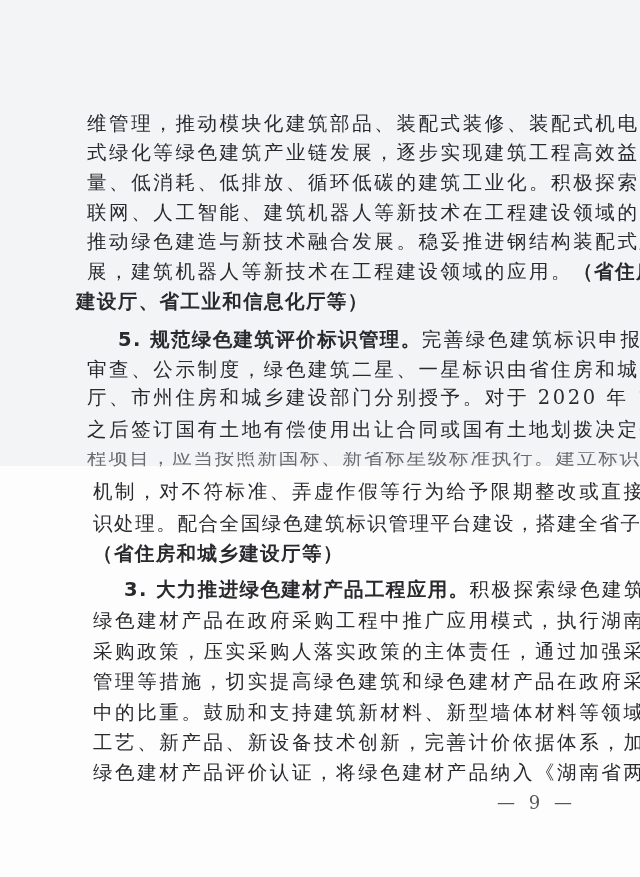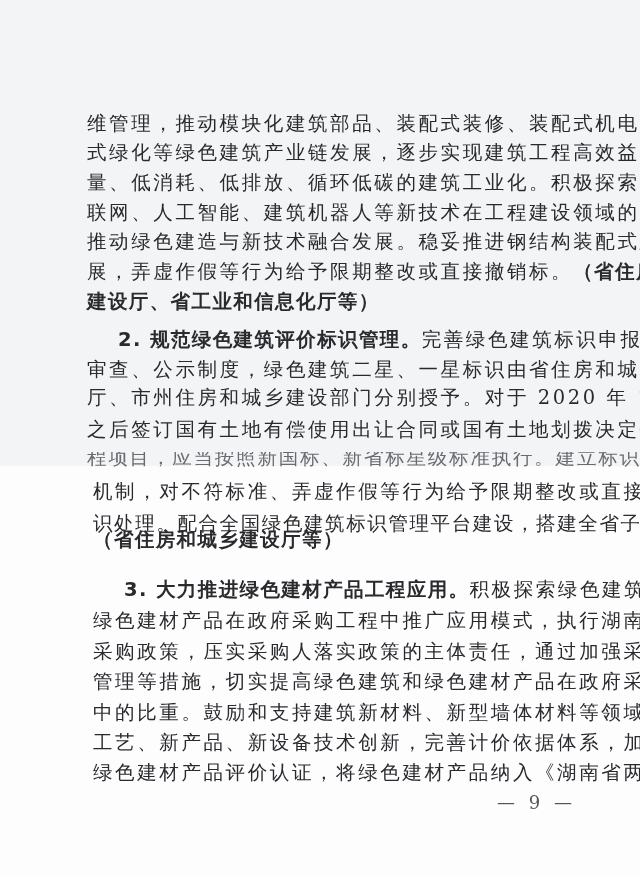--- a/index.html
+++ b/index.html
@@ -34,39 +34,39 @@
 <div class="top-scan"></div>
 <div class="bottom-scan"></div>
 
 <div>
   <div class="line" style="left:87px; top:112px;">维管理，推动模块化建筑部品、装配式装修、装配式机电、装配</div>
   <div class="line" style="left:87px; top:141px;">式绿化等绿色建筑产业链发展，逐步实现建筑工程高效益、高质</div>
   <div class="line" style="left:87px; top:171px;">量、低消耗、低排放、循环低碳的建筑工业化。积极探索 5G、物</div>
   <div class="line" style="left:87px; top:201px;">联网、人工智能、建筑机器人等新技术在工程建设领域的应用，</div>
   <div class="line" style="left:87px; top:230px;">推动绿色建造与新技术融合发展。稳妥推进钢结构装配式建筑发</div>
   <div class="line" style="left:87px; top:260px;">
-    <span>展，弄虚作假等行为给予限期整改或直接撤销标。</span><span class="bold">（省住房和城乡</span>
+    <span>展，建筑机器人等新技术在工程建设领域的应用。</span><span class="bold">（省住房和城乡</span>
   </div>
-  <div class="line bold" style="left:87px; top:290px;">建设厅、省工业和信息化厅等）</div>
+  <div class="line bold" style="left:76px; top:290px;">建设厅、省工业和信息化厅等）</div>
 
   <div class="line" style="left:118px; top:328px;">
-    <span class="bold">2. 规范绿色建筑评价标识管理。</span><span>完善绿色建筑标识申报、</span>
+    <span class="bold">5. 规范绿色建筑评价标识管理。</span><span>完善绿色建筑标识申报、</span>
   </div>
   <div class="line" style="left:87px; top:358px;">审查、公示制度，绿色建筑二星、一星标识由省住房和城乡建设</div>
   <div class="line" style="left:87px; top:386px;">厅、市州住房和城乡建设部门分别授予。对于 2020 年 12 月 1 日</div>
   <div class="line" style="left:87px; top:418px;">之后签订国有土地有偿使用出让合同或国有土地划拨决定书的工</div>
   <div class="line torn" style="left:87px; top:452px; height:14px; overflow:hidden;">
     <span style="position:relative; top:-6px;">程项目，应当按照新国标、新省标星级标准执行。建立标识撤销</span>
   </div>
   <div class="line torn" style="left:87px; top:466px; height:10px; overflow:hidden;">
     <span style="position:relative; top:-20px;">程项目，应当按照新国标、新省标星级标准执行。建立标识撤销</span>
   </div>
   <div class="line" style="left:93px; top:480px;">机制，对不符标准、弄虚作假等行为给予限期整改或直接撤销标</div>
   <div class="line" style="left:93px; top:512px; letter-spacing:1.6px;">识处理。配合全国绿色建筑标识管理平台建设，搭建全省子平台。</div>
-  <div class="line bold" style="left:93px; top:528px;">（省住房和城乡建设厅等）</div>
+  <div class="line bold" style="left:93px; top:542px;">（省住房和城乡建设厅等）</div>
 
   <div class="line" style="left:124px; top:578px;">
     <span class="bold">3. 大力推进绿色建材产品工程应用。</span><span>积极探索绿色建筑和</span>
   </div>
   <div class="line" style="left:93px; top:609px;">绿色建材产品在政府采购工程中推广应用模式，执行湖南省两型</div>
   <div class="line" style="left:93px; top:640px;">采购政策，压实采购人落实政策的主体责任，通过加强采购需求</div>
   <div class="line" style="left:93px; top:670px;">管理等措施，切实提高绿色建筑和绿色建材产品在政府采购工程</div>
   <div class="line" style="left:93px; top:701px;">中的比重。鼓励和支持建筑新材料、新型墙体材料等领域开展新</div>
   <div class="line" style="left:93px; top:731px;">工艺、新产品、新设备技术创新，完善计价依据体系，加快推进</div>
   <div class="line" style="left:93px; top:761px;">绿色建材产品评价认证，将绿色建材产品纳入《湖南省两型产品</div>

